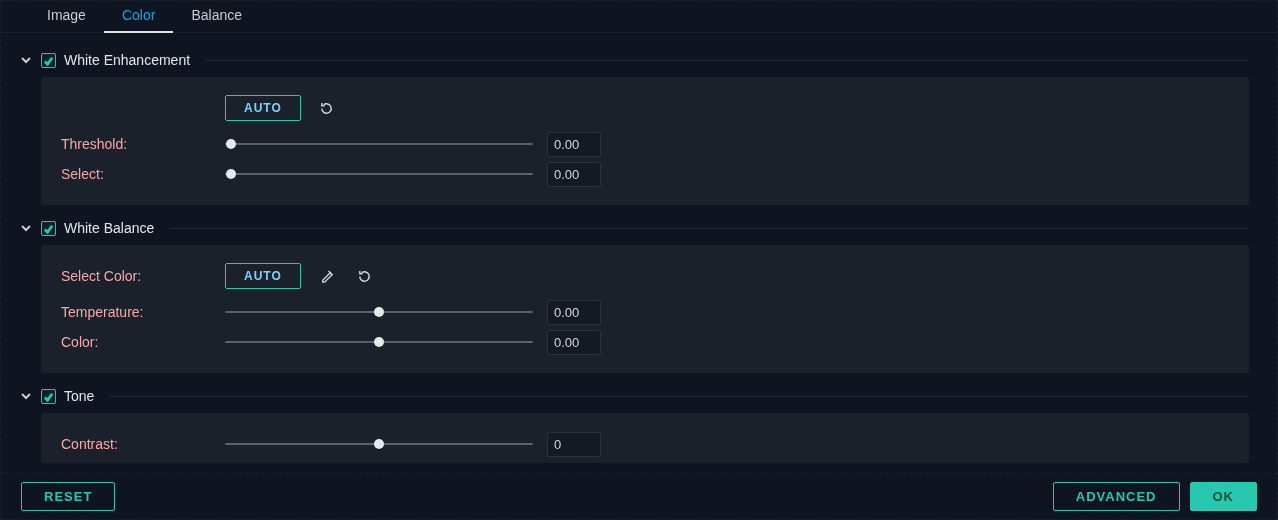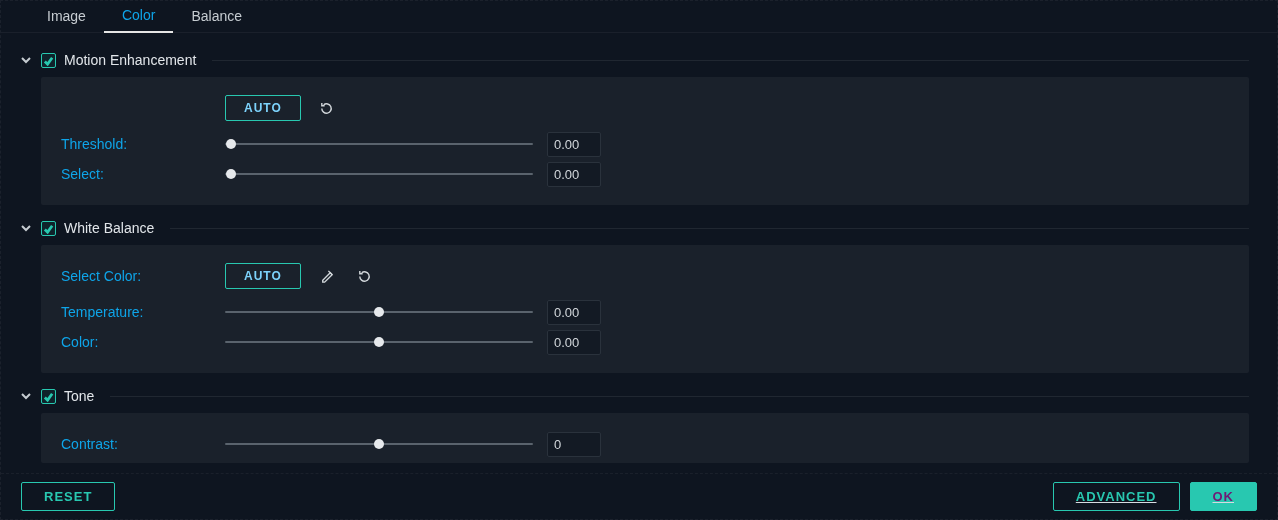--- a/index.html
+++ b/index.html
@@ -15,21 +15,21 @@
   .app {
     display: flex;
     flex-direction: column;
     height: 100%;
     border: 1px dashed rgba(255,255,255,0.05);
   }
 
   
   .tabs {
     display: flex;
-    align-items: center;
+    align-items: flex-start;
     height: 32px;
     padding-left: 28px;
     border-bottom: 1px solid rgba(255,255,255,0.05);
   }
   .tab {
     padding: 6px 18px 8px 18px;
     color: #c6ccd1;
     cursor: pointer;
     font-size: 14px;
   }
@@ -93,21 +93,21 @@
 
   .row {
     display: flex;
     align-items: center;
     height: 30px;
     gap: 14px;
   }
   .label-col {
     width: 150px;
     padding-left: 0px;
-    color: #0ea5e9;
+    color: #fca5a5;
     font-size: 14px;
   }
   .left-pad { width: 150px; } 
   .slider-col {
     width: 308px;
     display:flex;align-items:center;
   }
 
   
   .auto-btn {
@@ -159,35 +159,35 @@
 
   
   .footer {
     height:46px;
     border-top:1px dashed rgba(255,255,255,0.05);
     display:flex;
     align-items:center;
     justify-content:space-between;
     padding:0 20px;
   }
-  .footer-right { display:flex; gap:10px;text-decoration:underline; }
+  .footer-right { display:flex; gap:10px; }
   .btn {
     border:1px solid #28c8b0;
     background:transparent;
     color:#28c8b0;
     padding:6px 22px;
     font-size:13px;
     letter-spacing:1px;
     font-weight:600;
     cursor:pointer;
     border-radius:2px;
   }
   .btn.primary {
     background:#28c8b0;
-    color:#701a75;
+    color:#14532d;
   }
 </style>
 </head>
 <body>
 
 <div class="app">
 
   <div class="tabs">
     <div class="tab">Image</div>
     <div class="tab active">Color</div>
@@ -202,21 +202,21 @@
           <span class="chevron">
             <svg viewBox="0 0 12 12">
                 <polyline points="2,4 6,8 10,4"></polyline>
               </svg>
           </span>
           <span class="chk">
             <svg viewBox="0 0 12 12">
                 <polyline points="2,7 5,10 10,3"></polyline>
               </svg>
           </span>
-          <span class="section-title">Motion Enhancement</span>
+          <span class="section-title">White Enhancement</span>
           <span class="section-line"></span>
         </div>
         <div class="panel">
           <div class="row" style="margin-bottom:6px;">
             <div class="left-pad"></div>
             <button class="auto-btn">AUTO</button>
             <span class="icon-btn">
               <svg viewBox="0 0 16 16">
                   <path d="M3 8a5 5 0 1 0 2-4"></path>
                   <polyline points="3,2 3,5 6,5"></polyline>

